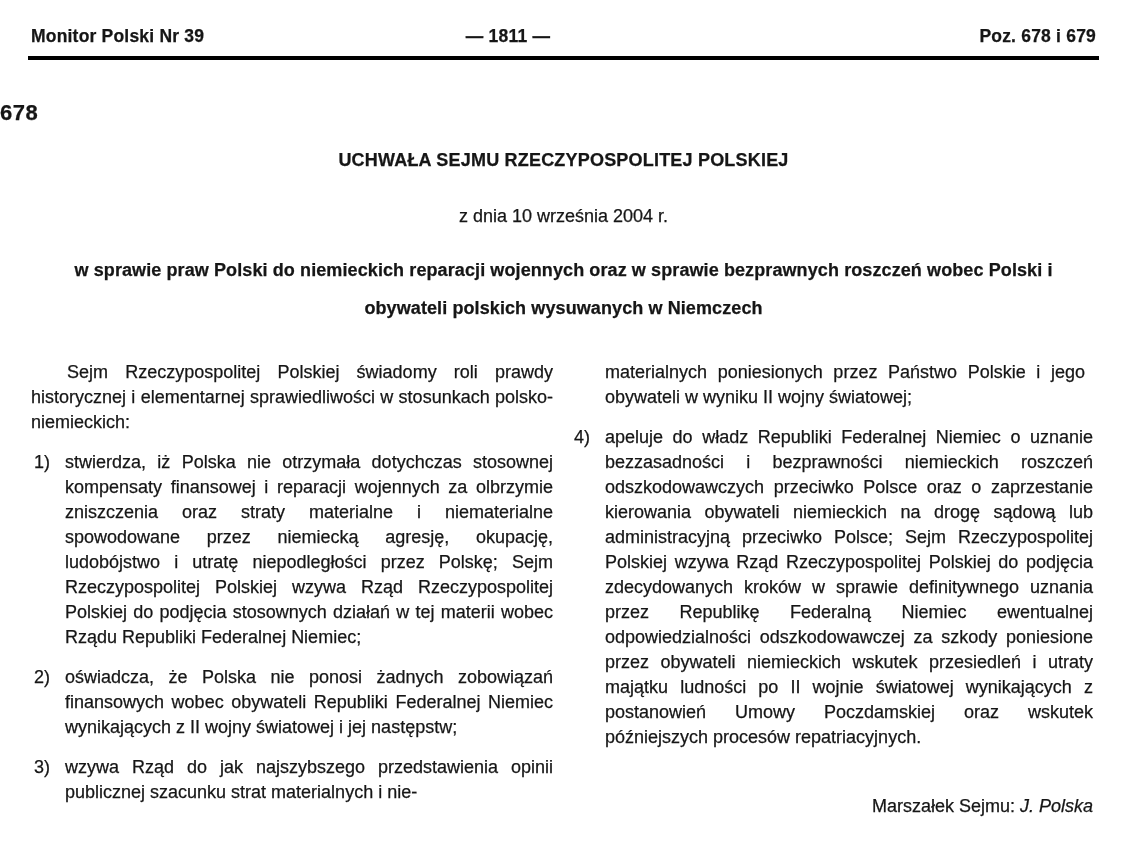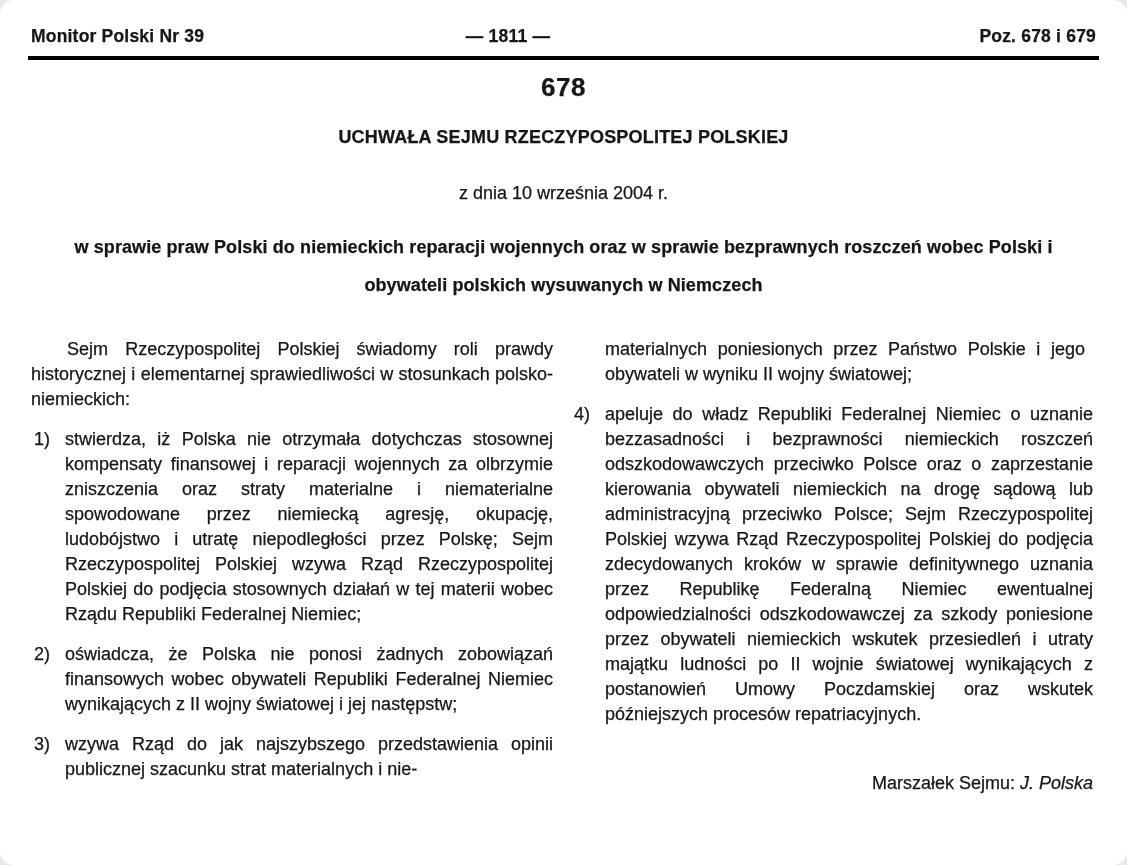--- a/index.html
+++ b/index.html
@@ -7,21 +7,20 @@
     position: relative;
     width: 1127px;
     height: 865px;
     margin: 0 auto;
     background: #ffffff;
     color: #161616;
     font-family: "Liberation Sans", "DejaVu Sans", sans-serif;
     -webkit-text-stroke: 0.25px currentColor;
     overflow: hidden;
     box-sizing: border-box;
-    border-radius: 14px;
   }
   .running-head {
     position: relative;
     display: flex;
     justify-content: space-between;
     align-items: baseline;
     padding: 26px 31px 0 31px;
     font-size: 17.5px;
     font-weight: 700;
     letter-spacing: 0.2px;
@@ -30,23 +29,23 @@
     position: absolute;
     left: 508px;
     transform: translateX(-50%);
   }
   .header-rule {
     height: 4px;
     background: #000;
     margin: 9px 28px 0 28px;
   }
   .act-number {
-    margin-top: 12px;
-    text-align: center;
-    font-size: 26px;
+    margin-top: 40px;
+    text-align: left;
+    font-size: 22px;
     font-weight: 700;
     letter-spacing: 0.5px;
   }
   .act-title {
     margin: 24px 0 0 0;
     text-align: center;
     font-size: 18px;
     font-weight: 700;
     letter-spacing: 0.2px;
   }

